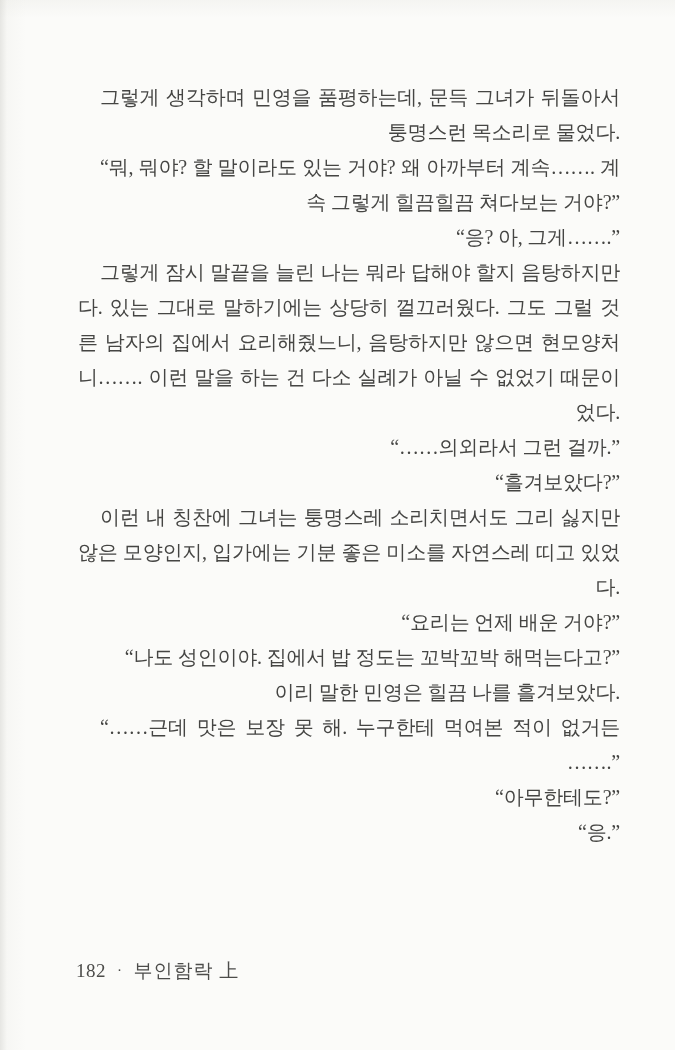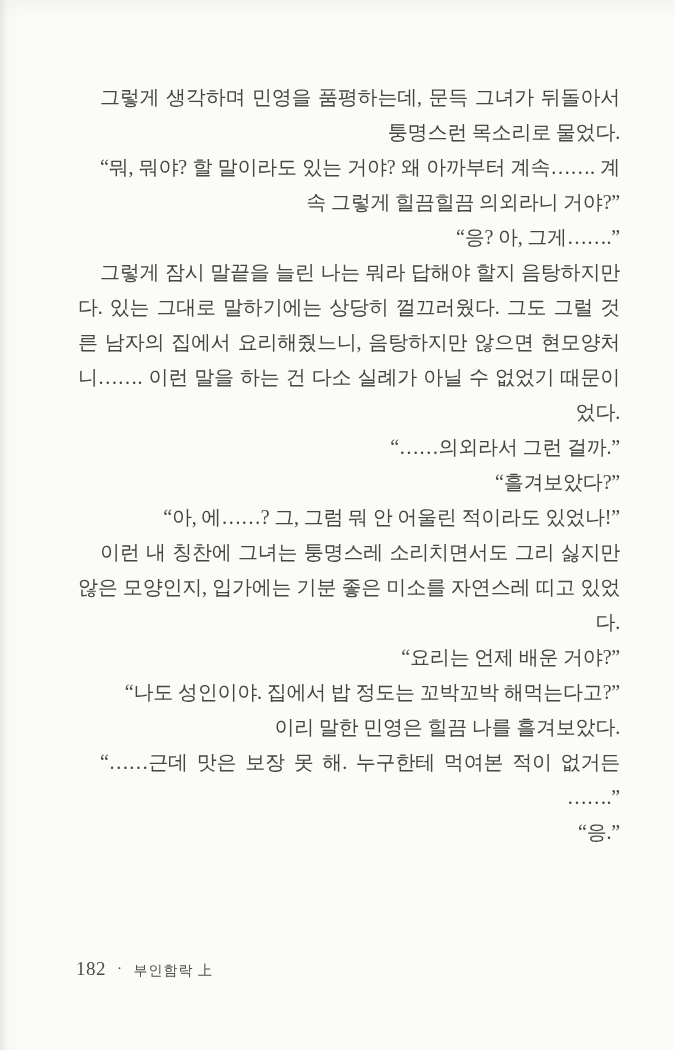--- a/index.html
+++ b/index.html
@@ -51,51 +51,51 @@
     letter-spacing: 0.5px;
     white-space: nowrap;
   }
   .footer .sep {
     display: inline-block;
     margin: 0 11px;
     font-size: 15px;
     vertical-align: 2px;
   }
   .footer .title {
-    font-size: 14px;
+    font-size: 19px;
     letter-spacing: 1px;
   }
 </style>
 </head>
 <body>
 
 <div class="page">
 
   <div class="body-text">
       <div class="line indent fill">그렇게 생각하며 민영을 품평하는데, 문득 그녀가 뒤돌아서며</div>
       <div class="line">퉁명스런 목소리로 물었다.</div>
       <div class="line indent fill">“뭐, 뭐야? 할 말이라도 있는 거야? 왜 아까부터 계속……. 계</div>
-      <div class="line">속 그렇게 힐끔힐끔 의외라니 거야?”</div>
+      <div class="line">속 그렇게 힐끔힐끔 쳐다보는 거야?”</div>
       <div class="line indent">“응? 아, 그게…….”</div>
       <div class="line indent fill">그렇게 잠시 말끝을 늘린 나는 뭐라 답해야 할지 음탕하지만</div>
       <div class="line fill">다. 있는 그대로 말하기에는 상당히 껄끄러웠다. 그도 그럴 것이</div>
       <div class="line fill">른 남자의 집에서 요리해줬느니, 음탕하지만 않으면 현모양처감이</div>
       <div class="line fill">니……. 이런 말을 하는 건 다소 실례가 아닐 수 없었기 때문이</div>
       <div class="line">었다.</div>
       <div class="line indent">“……의외라서 그런 걸까.”</div>
       <div class="line indent">“흘겨보았다?”</div>
-      <div class="line indent">“아, 에……? 그, 그럼 뭐 안 어울린 적이라도 있었나!”</div>
       <div class="line indent fill">이런 내 칭찬에 그녀는 퉁명스레 소리치면서도 그리 싫지만은</div>
       <div class="line fill">않은 모양인지, 입가에는 기분 좋은 미소를 자연스레 띠고 있었</div>
       <div class="line">다.</div>
       <div class="line indent">“요리는 언제 배운 거야?”</div>
       <div class="line indent">“나도 성인이야. 집에서 밥 정도는 꼬박꼬박 해먹는다고?”</div>
       <div class="line indent">이리 말한 민영은 힐끔 나를 흘겨보았다.</div>
       <div class="line indent fill">“……근데 맛은 보장 못 해. 누구한테 먹여본 적이 없거든</div>
       <div class="line">…….”</div>
+      <div class="line indent">“아무한테도?”</div>
       <div class="line indent">“응.”</div>
     </div>
 
   <div class="footer">
     <span class="num">182</span><span class="sep">·</span><span class="title">부인함락 上</span>
   </div>
 
 </div>
 
 </body></html>

